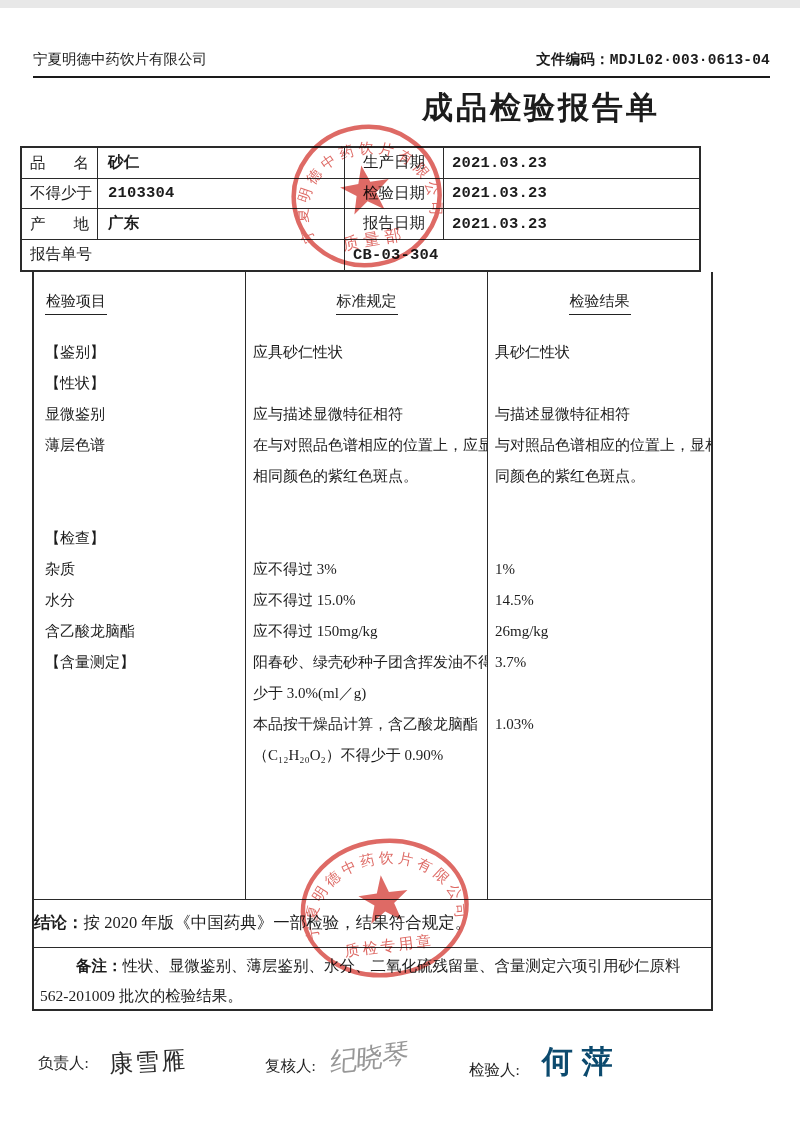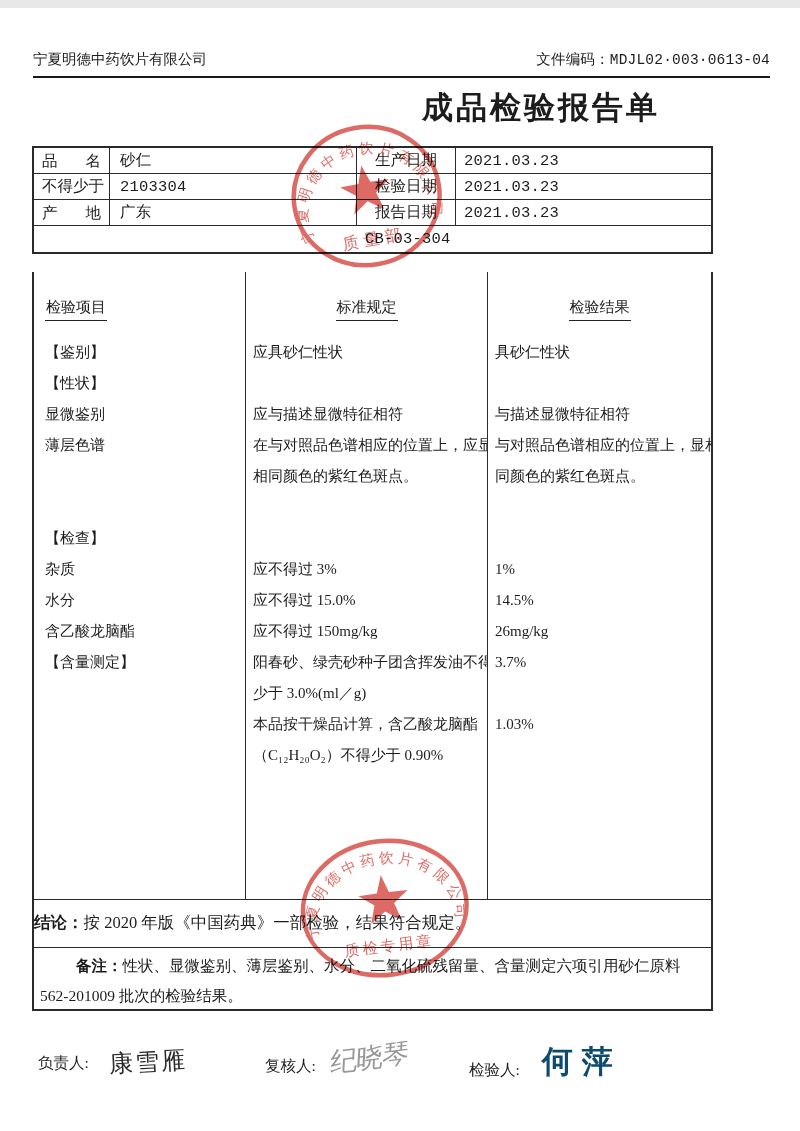--- a/index.html
+++ b/index.html
@@ -10,29 +10,29 @@
     font-family:"Liberation Serif","DejaVu Serif",serif;
     color:#1c1c1c;
   }
   
   .page-header {
     position:absolute; left:33px; top:42px; width:737px;
     display:flex; justify-content:space-between; align-items:flex-end;
     border-bottom:2.5px solid #1a1a1a; padding-bottom:7px;
     font-size:14.5px;
   }
-  .mono { font-family:"Liberation Mono","DejaVu Sans Mono",monospace; letter-spacing:0.2px; }
+  .mono { font-family:"Liberation Mono","DejaVu Sans Mono",monospace; letter-spacing:0.2px;font-weight:bold; }
   
   .doc-title {
     position:absolute; left:0; top:79px; width:660px;
     text-align:right; font-size:31px; font-weight:bold; letter-spacing:3px;
   }
   
   .info-table {
-    position:absolute; left:32px; top:138px; width:681px; height:108px;
+    position:absolute; left:20px; top:138px; width:681px; height:126px;
     border:2px solid #2a2a2a;
     display:grid;
     grid-template-columns:76px 247px 99px 1fr;
     grid-template-rows:repeat(4,1fr);
     font-size:15.5px;
   }
   .cell { border-right:1.5px solid #2a2a2a; border-bottom:1.5px solid #2a2a2a;
           display:flex; align-items:center; padding:0 8px; white-space:nowrap; overflow:hidden; }
   .cell.no-r { border-right:none; }
   .cell.no-b { border-bottom:none; }
@@ -43,21 +43,21 @@
   .vpad { padding-left:10px; }
   
   .main-table {
     position:absolute; left:32px; top:264px; width:681px;
     border:2px solid #2a2a2a; border-top:none;
     font-size:15px;
   }
   .mt-body { display:grid; grid-template-columns:212px 242px 1fr; height:627px; }
   .mcol { border-right:1.5px solid #2a2a2a; overflow:hidden; }
   .mcol.last { border-right:none; }
-  .col-header { height:34px; padding-top:26px;font-family:Liberation Mono, monospace; }
+  .col-header { height:34px; padding-top:20px;font-family:Liberation Mono, monospace; }
   .col-header span { border-bottom:1.5px solid #222; padding:0 1px 3px; }
   .col-header.left { padding-left:11px; }
   .col-header.center { text-align:center; }
   .col-lines .line { height:31px; line-height:31px; white-space:nowrap; overflow:hidden; }
   .pad1 .line { padding-left:11px; }
   .pad2 .line { padding-left:7px; }
   .mt-conclusion {
     border-top:1.5px solid #2a2a2a; height:48px; line-height:46px;
     text-align:left; font-size:16.5px; white-space:nowrap;
   }
@@ -106,20 +106,21 @@
     <div class="cell center">检验日期</div>
     <div class="cell no-r mono">2021.03.23</div>
 
     <div class="cell">
         <span class="jlabel">产地</span>
       </div>
     <div class="cell vpad mono">广东</div>
     <div class="cell center">报告日期</div>
     <div class="cell no-r mono">2021.03.23</div>
 
+    <div class="cell span12 no-b">报告单号</div>
     <div class="cell span34 no-r no-b mono">CB-03-304</div>
   </div>
 
   <div class="main-table">
     <div class="mt-body">
       <div class="mcol pad1">
         <div class="col-header left"><span>检验项目</span></div>
         <div class="col-lines">
             <div class="line">&nbsp;</div>
             <div class="line">【鉴别】</div>

